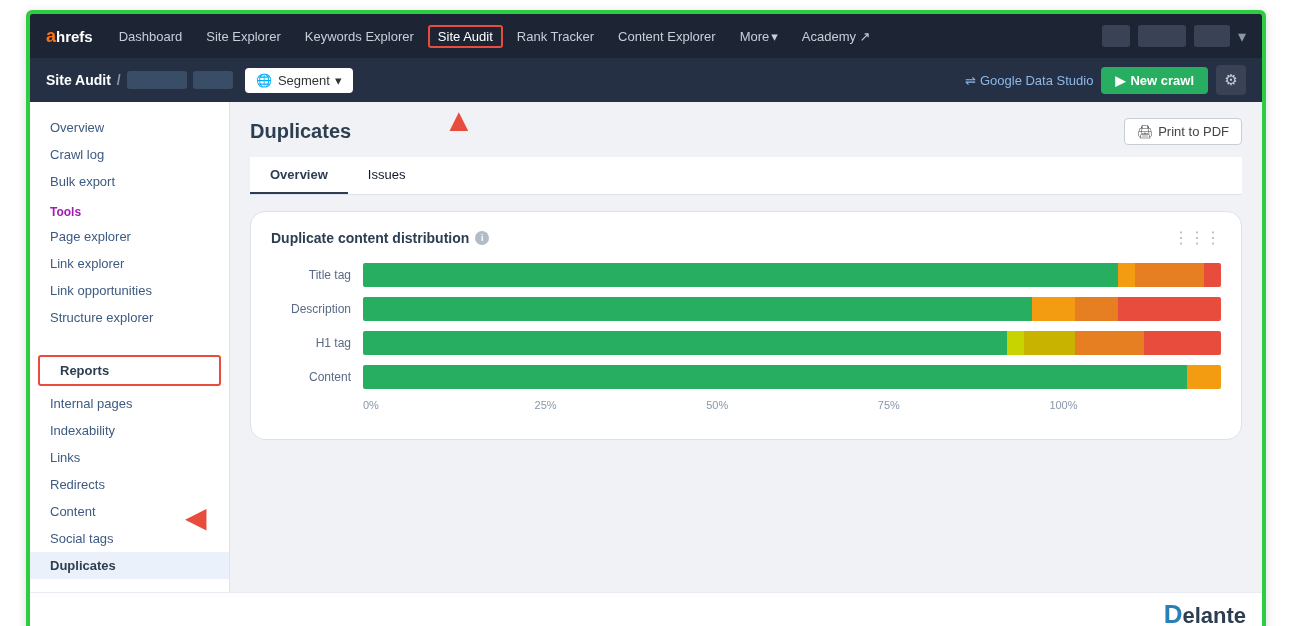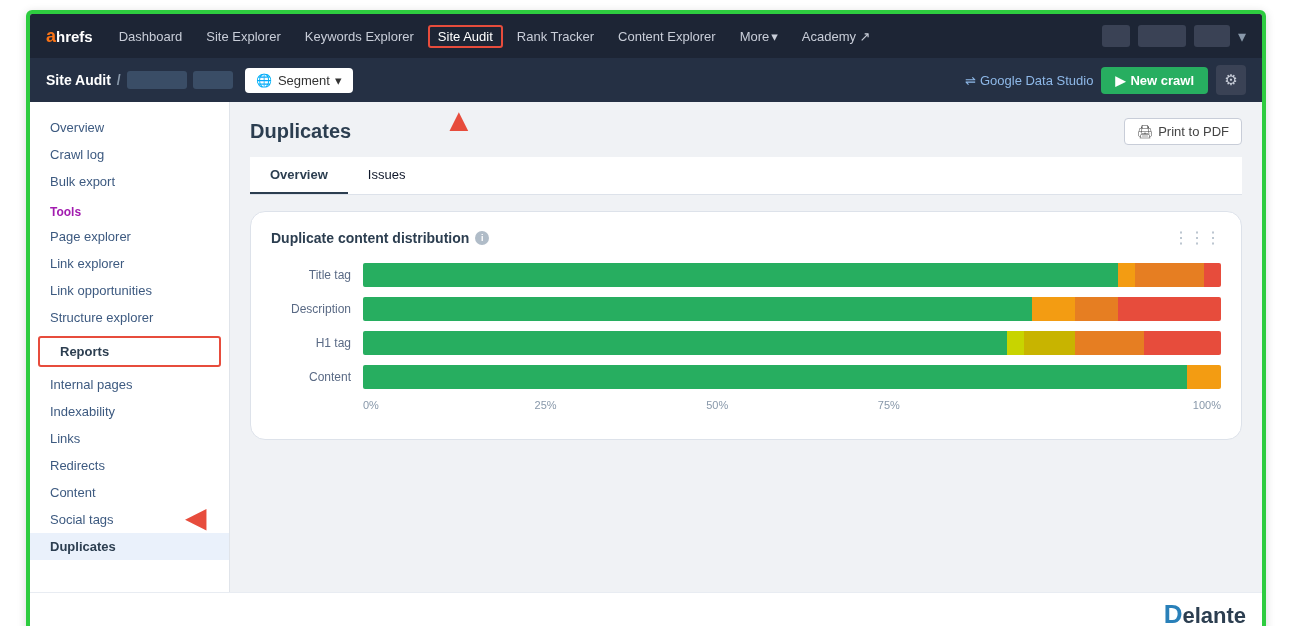--- a/index.html
+++ b/index.html
@@ -328,21 +328,21 @@
       margin-left: 92px;
       margin-top: 4px;
       margin-bottom: 12px;
     }
     .x-axis-tick {
       flex: 1;
       font-size: 11px;
       color: #8898aa;
       text-align: left;
     }
-    .x-axis-tick:last-child { text-align: right; }
+    .x-axis-tick:last-child { text-align: left; }
 
     
     .legend {
       display: flex;
       gap: 20px;
       margin-left: 92px;
       margin-top: 4px;
       flex-wrap: wrap;
     }
     .legend-item {
@@ -457,21 +457,21 @@
 
     <div class="sidebar">
       <div class="sidebar-item">Overview</div>
       <div class="sidebar-item">Crawl log</div>
       <div class="sidebar-item">Bulk export</div>
       <div class="sidebar-section">Tools</div>
       <div class="sidebar-item">Page explorer</div>
       <div class="sidebar-item">Link explorer</div>
       <div class="sidebar-item">Link opportunities</div>
       <div class="sidebar-item">Structure explorer</div>
-      <div style="margin: 5px 0 4px; border-radius: 7px;">
+      <div style="margin: 24px 0 4px; border-radius: 7px;">
         <div class="sidebar-reports-label">Reports</div>
       </div>
       <div class="sidebar-item">Internal pages</div>
       <div class="sidebar-item">Indexability</div>
       <div class="sidebar-item">Links</div>
       <div class="sidebar-item">Redirects</div>
       <div class="sidebar-item">Content</div>
       <div class="sidebar-item">Social tags</div>
       <div class="sidebar-item active">Duplicates</div>
     </div>

